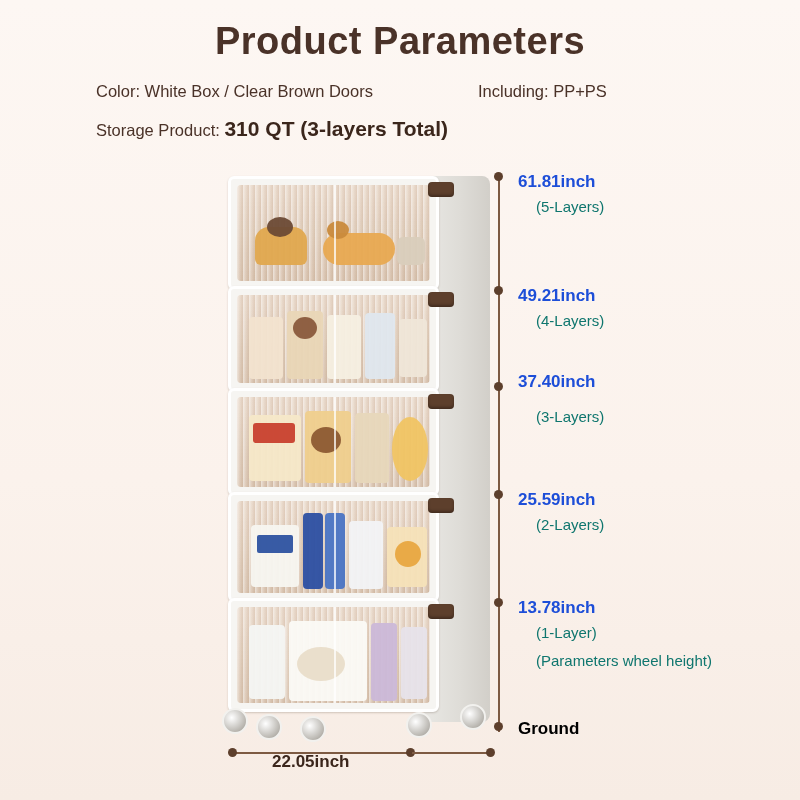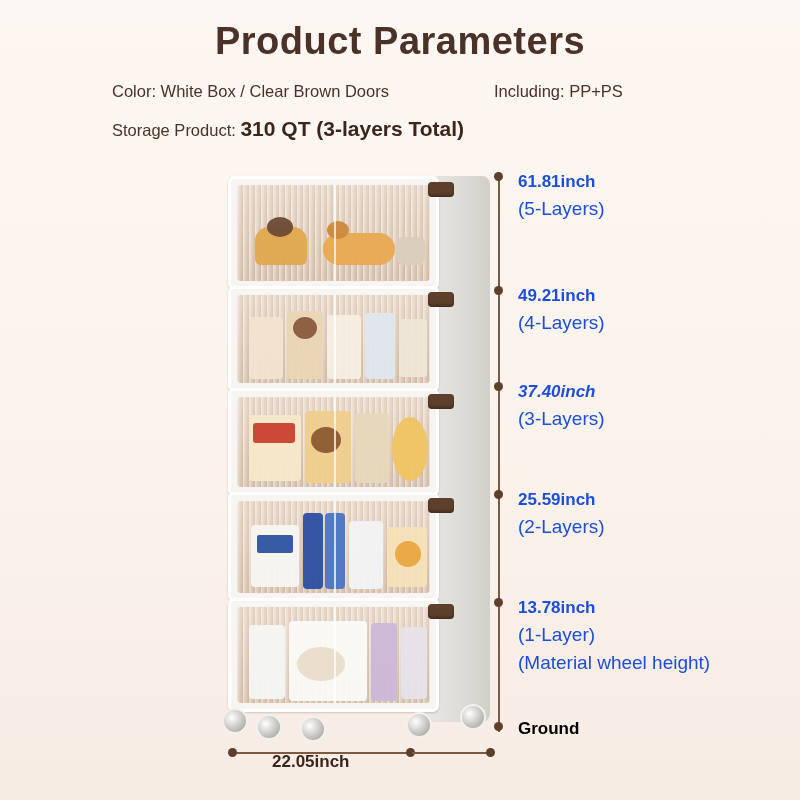--- a/index.html
+++ b/index.html
@@ -26,21 +26,20 @@
     font-size: 38px;
     font-weight: bold;
     color: #4a3228;
     letter-spacing: 0.5px;
   }
   .spec-line {
     position: absolute;
     color: #4a3228;
     font-size: 16.5px;
     white-space: nowrap;
-    margin-left: 16px;
   }
   .spec-color { top: 82px; left: 96px; }
   .spec-material { top: 82px; left: 478px; }
   .spec-capacity { top: 117px; left: 96px; }
   .spec-capacity .big {
     font-size: 21px;
     font-weight: bold;
     color: #3b261c;
   }
 
@@ -135,23 +134,24 @@
   }
   .dim-label {
     position: absolute;
     color: #1d4ed8;
     font-size: 17px;
     font-weight: bold;
     white-space: nowrap;
   }
   .dim-sub {
     position: absolute;
-    color: #1d4ed8;
-    font-size: 19px;
-    white-space: nowrap;
+    color: #0f766e;
+    font-size: 15px;
+    white-space: nowrap;
+    margin-left: 18px;
   }
   .ground-label {
     position: absolute;
     color: #000000;
     font-size: 17px;
     font-weight: bold;
   }
   .bottom-label {
     position: absolute;
     color: #3b261c;
@@ -252,31 +252,31 @@
 
 <div class="dim-dot" style="left:494px; top:172px;"></div>
 <div class="dim-label" style="left:518px; top:172px;">61.81inch</div>
 <div class="dim-sub" style="left:518px; top:198px;">(5-Layers)</div>
 
 <div class="dim-dot" style="left:494px; top:286px;"></div>
 <div class="dim-label" style="left:518px; top:286px;">49.21inch</div>
 <div class="dim-sub" style="left:518px; top:312px;">(4-Layers)</div>
 
 <div class="dim-dot" style="left:494px; top:382px;"></div>
-<div class="dim-label" style="left:518px; top:382px;font-style:italic;">37.40inch</div>
+<div class="dim-label" style="left:518px; top:372px;">37.40inch</div>
 <div class="dim-sub" style="left:518px; top:408px;">(3-Layers)</div>
 
 <div class="dim-dot" style="left:494px; top:490px;"></div>
 <div class="dim-label" style="left:518px; top:490px;">25.59inch</div>
 <div class="dim-sub" style="left:518px; top:516px;">(2-Layers)</div>
 
 <div class="dim-dot" style="left:494px; top:598px;"></div>
 <div class="dim-label" style="left:518px; top:598px;">13.78inch</div>
 <div class="dim-sub" style="left:518px; top:624px;">(1-Layer)</div>
-<div class="dim-sub" style="left:518px; top:652px;">(Material wheel height)</div>
+<div class="dim-sub" style="left:518px; top:652px;">(Parameters wheel height)</div>
 
 <div class="dim-dot" style="left:494px; top:722px;"></div>
 <div class="ground-label" style="left:518px; top:719px;">Ground</div>
 
 <div class="dim-hline" style="left:232px; top:752px; width:180px;"></div>
 <div class="dim-dot" style="left:228px; top:748px;"></div>
 <div class="dim-dot" style="left:406px; top:748px;"></div>
 <div class="dim-hline" style="left:412px; top:752px; width:78px;"></div>
 <div class="dim-dot" style="left:486px; top:748px;"></div>
 

